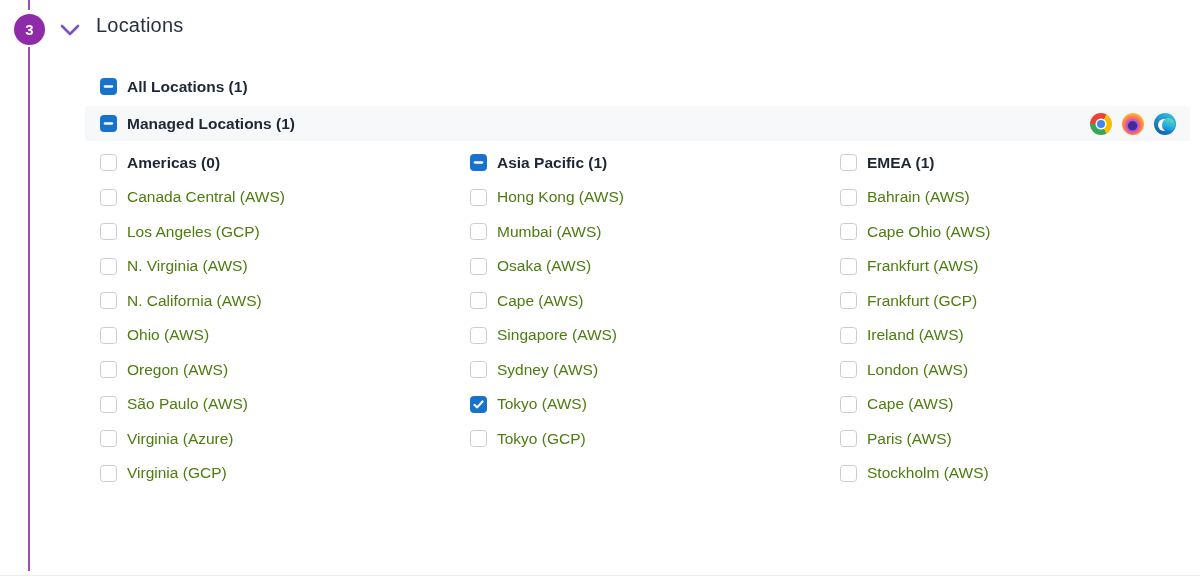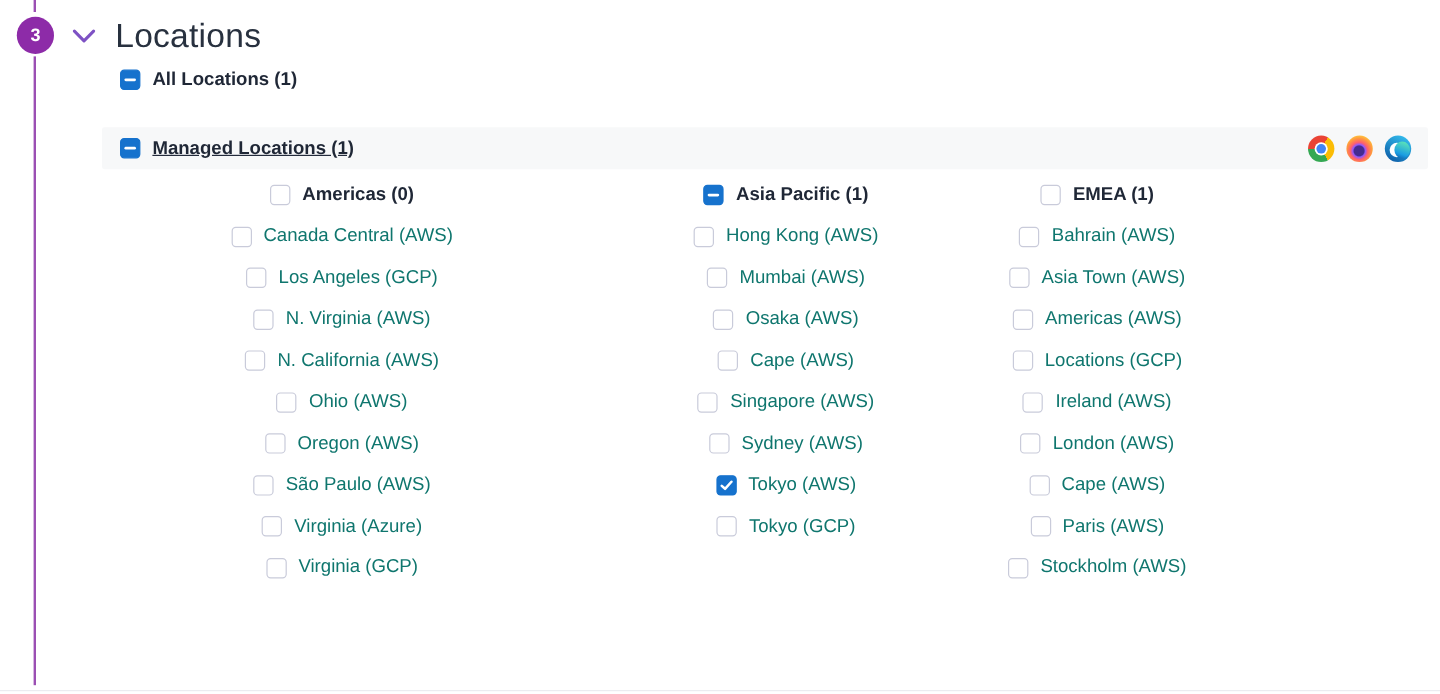--- a/index.html
+++ b/index.html
@@ -22,50 +22,50 @@
   .step-circle {
     position: absolute; left: 14px; top: 14px;
     width: 31px; height: 31px; border-radius: 50%;
     background: #8d2ba8;
     color: #fff; font-size: 15px; font-weight: 700;
     display: flex; align-items: center; justify-content: center;
   }
   .chevron { position: absolute; left: 58px; top: 20px; width: 24px; height: 20px; cursor: pointer; }
   .section-title {
     position: absolute; left: 96px; top: 14px;
-    font-size: 28px; font-weight: 500; color: #28313f;
+    font-size: 20px; font-weight: 500; color: #28313f;
     letter-spacing: 0.2px;
   }
 
   
   .cb {
     width: 17px; height: 17px; flex: 0 0 17px;
     border-radius: 3.5px;
     display: flex; align-items: center; justify-content: center;
     cursor: pointer;
   }
   .cb.unchecked { background: #fff; border: 1.5px solid #c9cbda; }
   .cb.checked, .cb.indeterminate { background: #1672cd; border: 1.5px solid #1672cd; }
 
   .cb-row {
     display: flex; align-items: center; gap: 10px;
     height: 21px; cursor: pointer;
   }
-  .cb-label { font-size: 15.5px; color: #0f766e; white-space: nowrap; }
+  .cb-label { font-size: 15.5px; color: #4d7c0f; white-space: nowrap; }
   .cb-label.bold { font-weight: 700; color: #1f2736; }
 
   
-  .all-locations-row { position: absolute; left: 100px; top: 56px; }
+  .all-locations-row { position: absolute; left: 100px; top: 76px; }
 
   
   .managed-bar {
     position: absolute; left: 85px; top: 106px; right: 10px; height: 35px;
     background: #f7f8f9; border-radius: 2px;
     display: flex; align-items: center;
-    padding-left: 15px; padding-right: 14px; text-decoration: underline;
+    padding-left: 15px; padding-right: 14px;
   }
   .managed-bar .cb-row { flex: 0 0 auto; }
   .browser-icons { margin-left: auto; display: flex; align-items: center; gap: 10px; }
   .bicon { width: 22px; height: 22px; border-radius: 50%; position: relative; }
 
   .bicon.chrome {
     background: conic-gradient(from 30deg, #fbbc05 0 120deg, #34a853 0 240deg, #ea4335 0 360deg);
   }
   .bicon.chrome::before {
     content: ""; position: absolute; left: 50%; top: 50%;
@@ -97,21 +97,21 @@
     width: 13px; height: 14px; border-radius: 50%;
     background: linear-gradient(200deg, #5fe8b5 5%, #1b9de2 70%, #0c59a4 100%);
   }
 
   
   .regions-grid {
     position: absolute; left: 100px; top: 152px;
     display: grid; grid-template-columns: 370px 370px auto;
   }
   .region-col { display: flex; flex-direction: column; }
-  .region-col .cb-row { margin-bottom: 13.5px; justify-content: center; }
+  .region-col .cb-row { margin-bottom: 13.5px; }
 
   .bottom-divider {
     position: absolute; left: 0; bottom: 2px; width: 100%; height: 1px;
     background: #ebecf0;
   }
 </style>
 </head>
 <body>
 
 <div class="step-line top"></div>
@@ -245,29 +245,29 @@
       <div class="cb-row">
         <span class="cb unchecked"></span>
         <span class="cb-label bold">EMEA (1)</span>
       </div>
       <div class="cb-row">
         <span class="cb unchecked"></span>
         <span class="cb-label">Bahrain (AWS)</span>
       </div>
       <div class="cb-row">
         <span class="cb unchecked"></span>
-        <span class="cb-label">Asia Town (AWS)</span>
-      </div>
-      <div class="cb-row">
-        <span class="cb unchecked"></span>
-        <span class="cb-label">Americas (AWS)</span>
-      </div>
-      <div class="cb-row">
-        <span class="cb unchecked"></span>
-        <span class="cb-label">Locations (GCP)</span>
+        <span class="cb-label">Cape Ohio (AWS)</span>
+      </div>
+      <div class="cb-row">
+        <span class="cb unchecked"></span>
+        <span class="cb-label">Frankfurt (AWS)</span>
+      </div>
+      <div class="cb-row">
+        <span class="cb unchecked"></span>
+        <span class="cb-label">Frankfurt (GCP)</span>
       </div>
       <div class="cb-row">
         <span class="cb unchecked"></span>
         <span class="cb-label">Ireland (AWS)</span>
       </div>
       <div class="cb-row">
         <span class="cb unchecked"></span>
         <span class="cb-label">London (AWS)</span>
       </div>
       <div class="cb-row">

